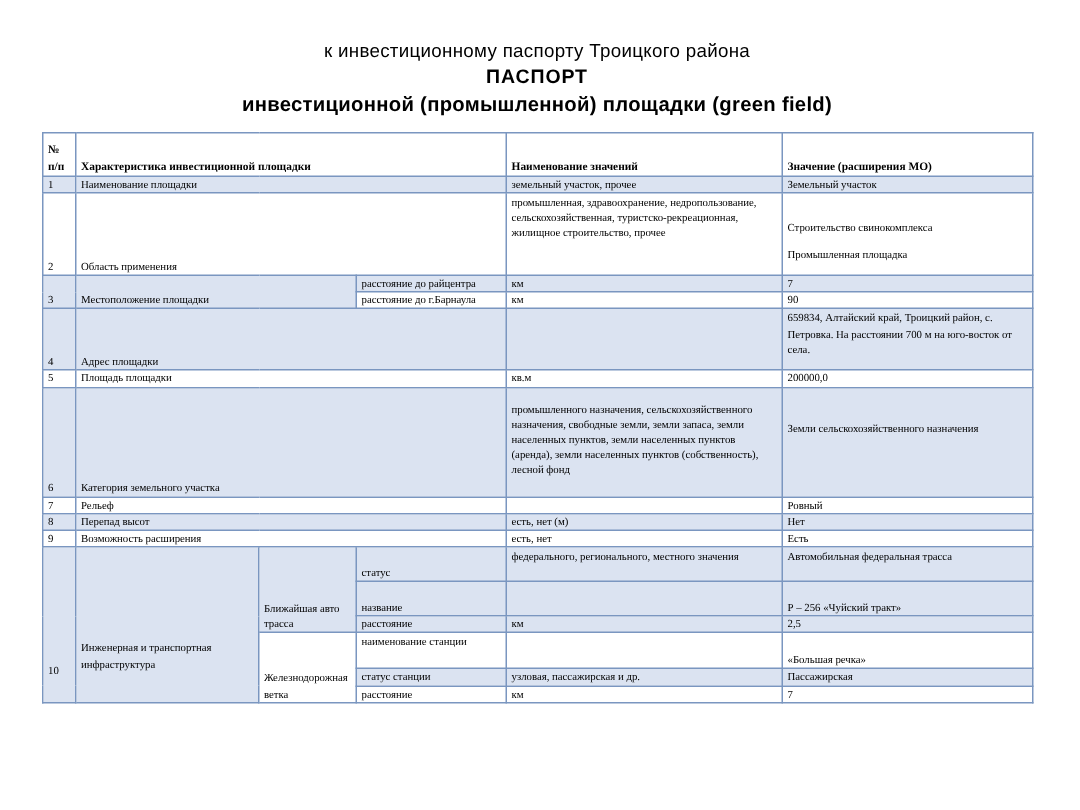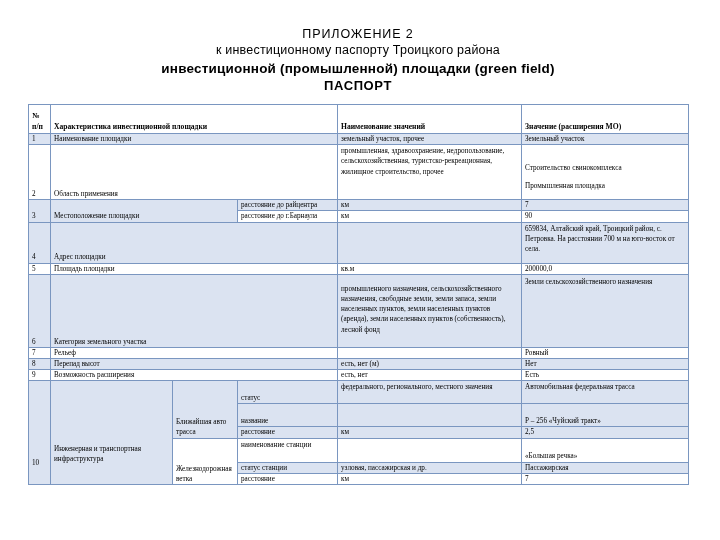--- a/index.html
+++ b/index.html
@@ -86,24 +86,23 @@
   .justify-full { text-align: justify; margin-left: 48px; }
 
   
 </style>
 </head>
 <body>
 
 <div class="page">
 
   <div class="doc-head">
-    <div class="head-line appendix">ПРИЛОЖЕНИЕ  2</div>
     <div class="head-line">к инвестиционному паспорту Троицкого района</div>
+    <div class="head-line title-main">ПАСПОРТ</div>
     <div class="head-line title-sub">инвестиционной (промышленной) площадки (green field)</div>
-    <div class="head-line title-main">ПАСПОРТ</div>
   </div>
 
   <table class="passport">
     <colgroup>
       <col style="width:22px">
       <col style="width:122px">
       <col style="width:65px">
       <col style="width:100px">
       <col style="width:184px">
       <col style="width:167px">
@@ -162,21 +161,21 @@
         <td class="num">5</td>
         <td colspan="3">Площадь площадки</td>
         <td>кв.м</td>
         <td>200000,0</td>
       </tr>
 
       <tr class="shaded">
         <td class="num" style="height:72px">6</td>
         <td colspan="3">Категория земельного участка</td>
         <td class="justify-full" style="vertical-align:top;padding-top:9px">промышленного назначения, сельскохозяйственного назначения, свободные земли, земли запаса, земли населенных пунктов, земли населенных пунктов (аренда), земли населенных пунктов (собственность), лесной фонд</td>
-        <td style="vertical-align:top;padding-top:2px">Земли сельскохозяйственного назначения</td>
+        <td style="vertical-align:top;padding-top:22px">Земли сельскохозяйственного назначения</td>
       </tr>
 
       <tr class="plain">
         <td class="num">7</td>
         <td colspan="3">Рельеф</td>
         <td></td>
         <td>Ровный</td>
       </tr>
 
       <tr class="shaded">

